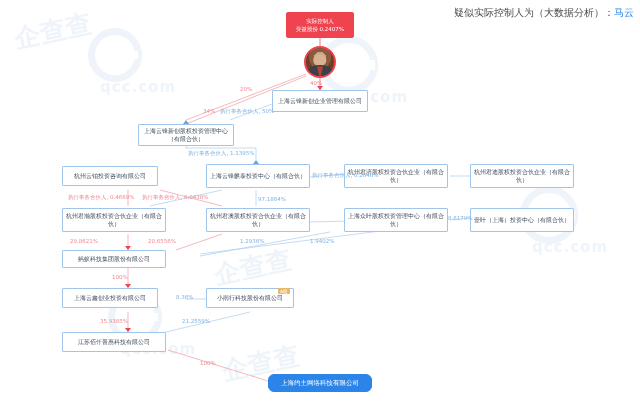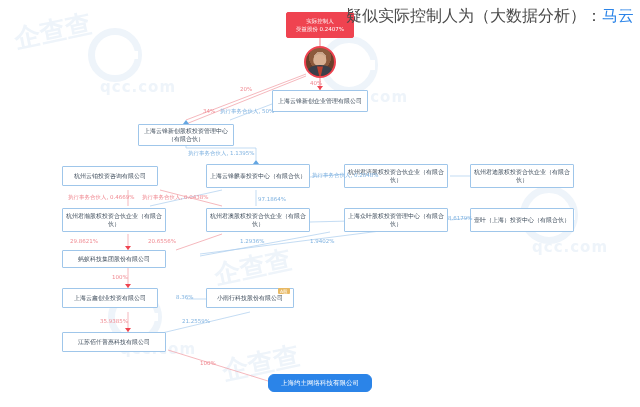--- a/index.html
+++ b/index.html
@@ -39,21 +39,21 @@
     background: #ffffff;
     right: -8%; top: 39%;
   }
   .wm-txt { font-size: 15px; letter-spacing: 1px; color: #eef4fa; }
   .wm-cn  { font-size: 26px; color: #eef4fa; }
 
   
   #header {
     position: absolute;
     top: 6px; right: 6px;
-    font-size: 16px;
+    font-size: 10px;
     color: #4a4a4a;
     white-space: nowrap;
     z-index: 40;
   }
   #header .hl { color: #2b84e8; }
 
   
   #edges {
     position: absolute;
     left: 0; top: 0;

